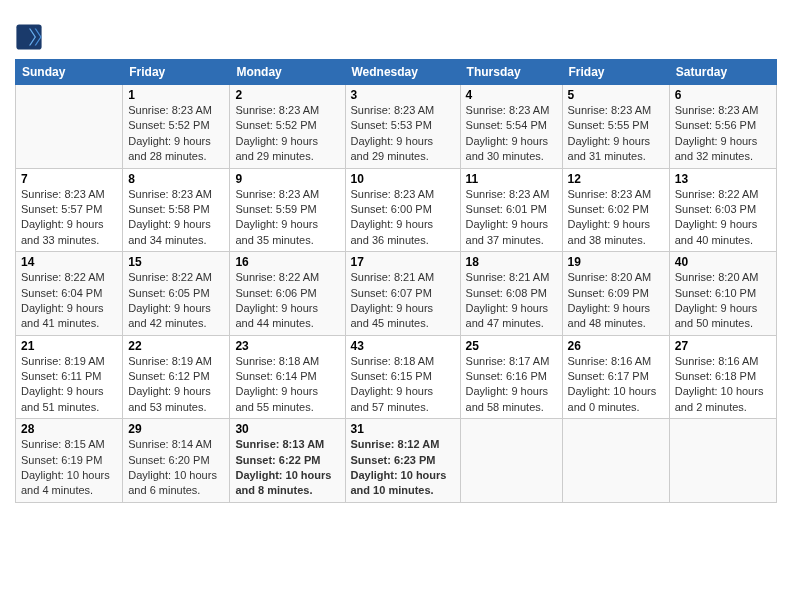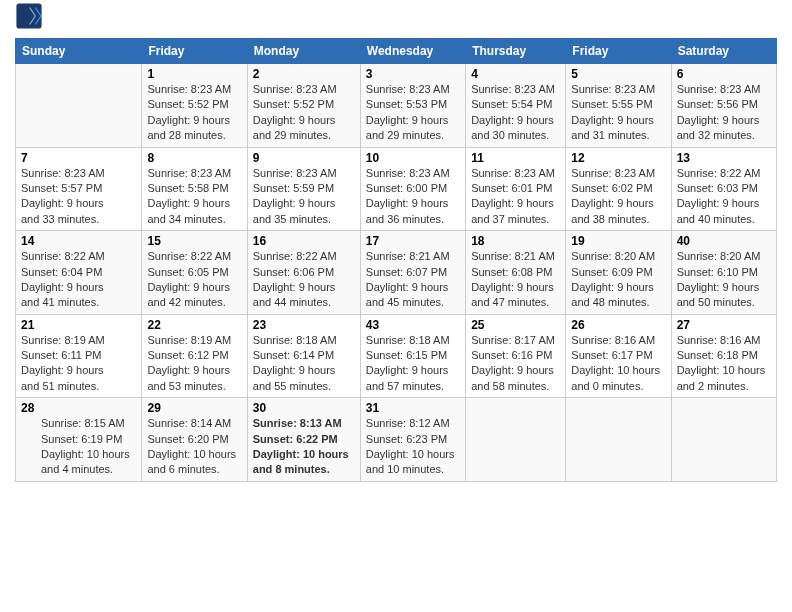--- a/index.html
+++ b/index.html
@@ -6,21 +6,21 @@
     body {
       font-family: Arial, sans-serif;
       background: #fff;
       width: 792px;
       height: 612px;
       overflow: hidden;
     }
     .page {
       width: 792px;
       height: 612px;
-      padding: 2px 15px;
+      padding: 23px 15px;
       position: relative;
     }
     .header {
       display: flex;
       justify-content: space-between;
       align-items: flex-start;
       margin-bottom: 8px;
     }
     .logo {
       display: flex;
@@ -321,42 +321,42 @@
             <span class="day-num">27</span>
             <div class="day-info" style="white-space: pre-line;">Sunrise: 8:16 AM
 Sunset: 6:18 PM
 Daylight: 10 hours
 and 2 minutes.</div>
           </td>
         </tr>
         <tr>
           <td>
             <span class="day-num">28</span>
-            <div class="day-info" style="white-space: pre-line; margin-left: 20px;">Sunrise: 8:15 AM
+            <div class="day-info" style="white-space: pre-line;">Sunrise: 8:15 AM
 Sunset: 6:19 PM
 Daylight: 10 hours
 and 4 minutes.</div>
           </td>
           <td>
             <span class="day-num">29</span>
             <div class="day-info" style="white-space: pre-line;">Sunrise: 8:14 AM
 Sunset: 6:20 PM
 Daylight: 10 hours
 and 6 minutes.</div>
           </td>
           <td>
             <span class="day-num">30</span>
             <div class="day-info" style="white-space: pre-line; font-weight: bold;">Sunrise: 8:13 AM
 Sunset: 6:22 PM
 Daylight: 10 hours
 and 8 minutes.</div>
           </td>
           <td>
             <span class="day-num">31</span>
-            <div class="day-info" style="white-space: pre-line;">Sunrise: 8:12 AM
+            <div class="day-info" style="white-space: pre-line; font-weight: bold;">Sunrise: 8:12 AM
 Sunset: 6:23 PM
 Daylight: 10 hours
 and 10 minutes.</div>
           </td>
           <td></td>
           <td></td>
           <td></td>
         </tr>
       </tbody>
   </table>

